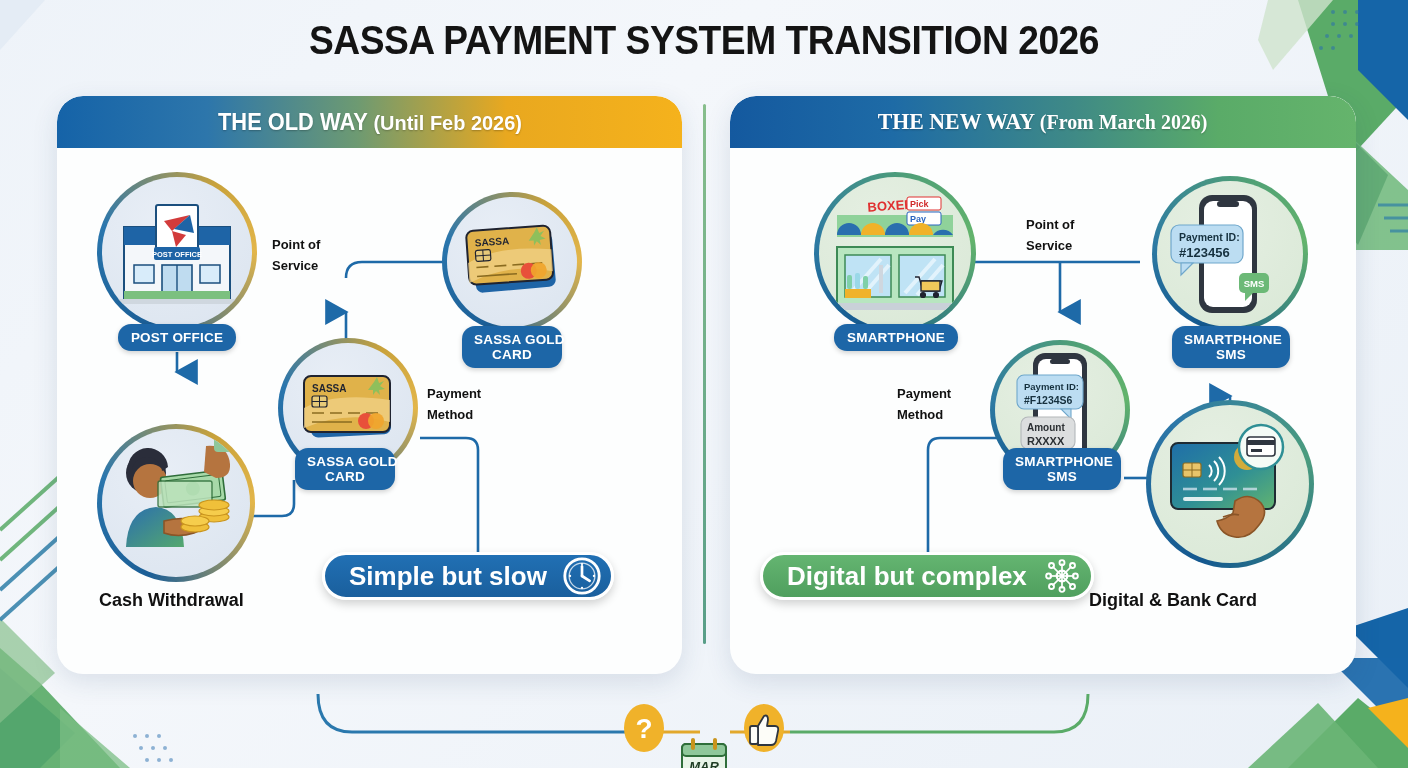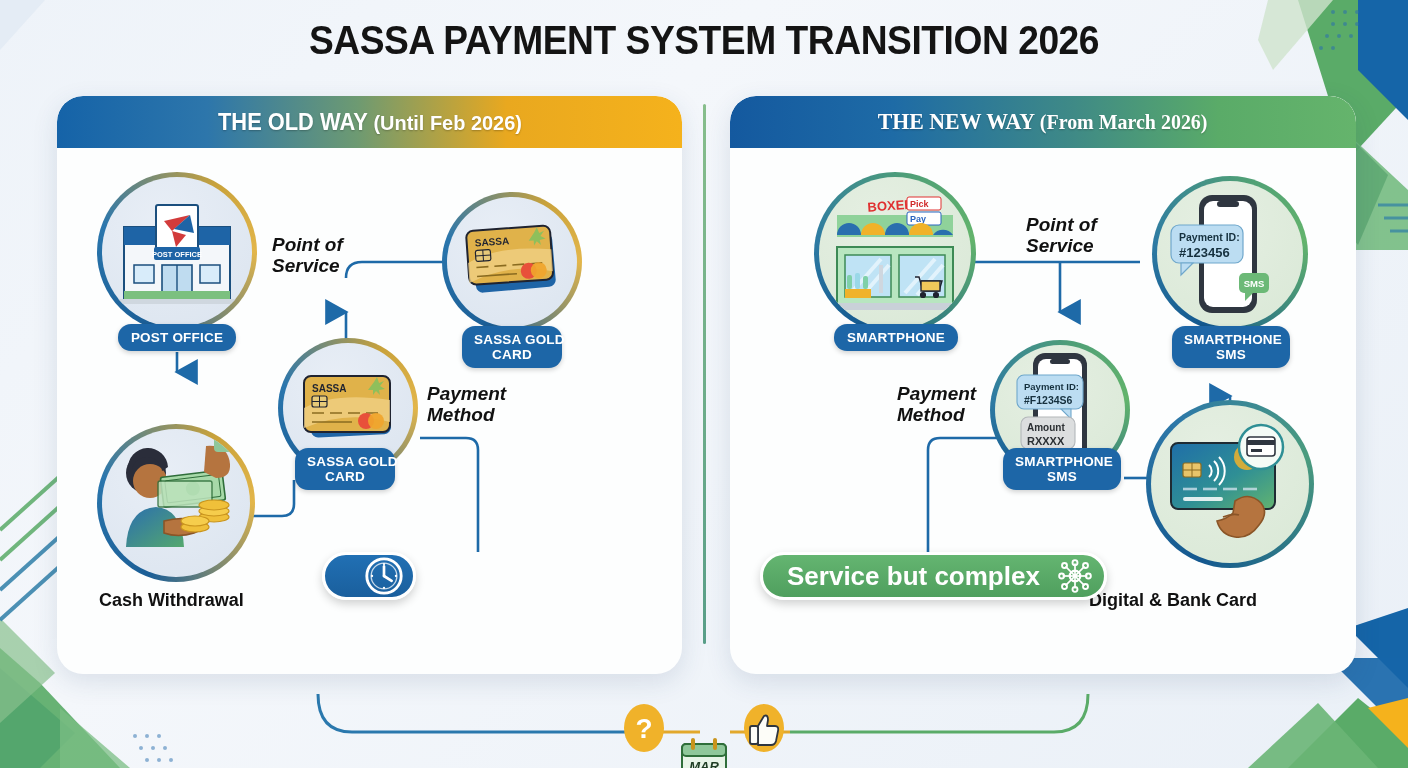--- a/index.html
+++ b/index.html
@@ -51,21 +51,21 @@
   .face-green{ background:radial-gradient(circle at 40% 30%,#e5efe2,#d9e8d6); }
 
   
   .tag { position:absolute; background:#1d66a7; color:#fff; border-radius:13px;
          font-size:13.5px; font-weight:bold; line-height:15px; text-align:center;
          padding:6px 12px; letter-spacing:.2px; box-shadow:0 2px 5px rgba(0,0,0,.18);
          white-space:nowrap; }
 
   
   .cap { position:absolute; color:#111; font-size:18px; font-weight:bold; line-height:21px; }
-  .cap.big { font-size:19px;font-style:italic; }
+  .cap.big { font-size:13px; }
 
   
   .wires { position:absolute; inset:0; pointer-events:none; }
 
   
   .pill { position:absolute; border-radius:30px; display:flex; align-items:center;
           height:48px; padding:0 8px 0 24px; box-shadow:0 4px 10px rgba(0,0,0,.18);
           border:3px solid #fff; }
   #pill-slow { left:322px; top:552px; background:linear-gradient(180deg,#2170b4,#1a5f9d); }
   #pill-complex { left:760px; top:552px; background:linear-gradient(180deg,#64b571,#4f9f5e); }
@@ -500,36 +500,37 @@
   <div class="cap big" style="left:1026px;top:214px;">
     <span>Point of</span><br>
     <span>Service</span>
   </div>
   <div class="cap big" style="left:897px;top:383px;">
     <span>Payment</span><br>
     <span>Method</span>
   </div>
 
   <div class="pill" id="pill-slow">
+    <span class="pill-text">Simple but slow</span>
     <svg class="pill-ic" viewBox="0 0 44 44">
       <circle cx="22" cy="22" r="18" fill="none" stroke="#fff" stroke-width="3"></circle>
       <circle cx="22" cy="22" r="13.5" fill="none" stroke="#fff" stroke-width="1.4" opacity=".75"></circle>
       <line x1="22" y1="22" x2="22" y2="12" stroke="#fff" stroke-width="2.8" stroke-linecap="round"></line>
       <line x1="22" y1="22" x2="30" y2="27" stroke="#fff" stroke-width="2.8" stroke-linecap="round"></line>
       <g fill="#fff">
           <circle cx="22" cy="9.5" r="1.2"></circle>
           <circle cx="34.5" cy="22" r="1.2"></circle>
         <circle cx="22" cy="34.5" r="1.2"></circle>
           <circle cx="9.5" cy="22" r="1.2"></circle>
         </g>
     </svg>
   </div>
 
   <div class="pill" id="pill-complex">
-    <span class="pill-text">Service but complex</span>
+    <span class="pill-text">Digital but complex</span>
     <svg class="pill-ic" viewBox="0 0 44 44">
       <g stroke="#fff" stroke-width="1.8" fill="none">
         <line x1="22" y1="22" x2="22" y2="9"></line>
           <line x1="22" y1="22" x2="22" y2="35"></line>
         <line x1="22" y1="22" x2="9" y2="22"></line>
           <line x1="22" y1="22" x2="35" y2="22"></line>
         <line x1="22" y1="22" x2="12" y2="12"></line>
           <line x1="22" y1="22" x2="32" y2="12"></line>
         <line x1="22" y1="22" x2="12" y2="32"></line>
           <line x1="22" y1="22" x2="32" y2="32"></line>

